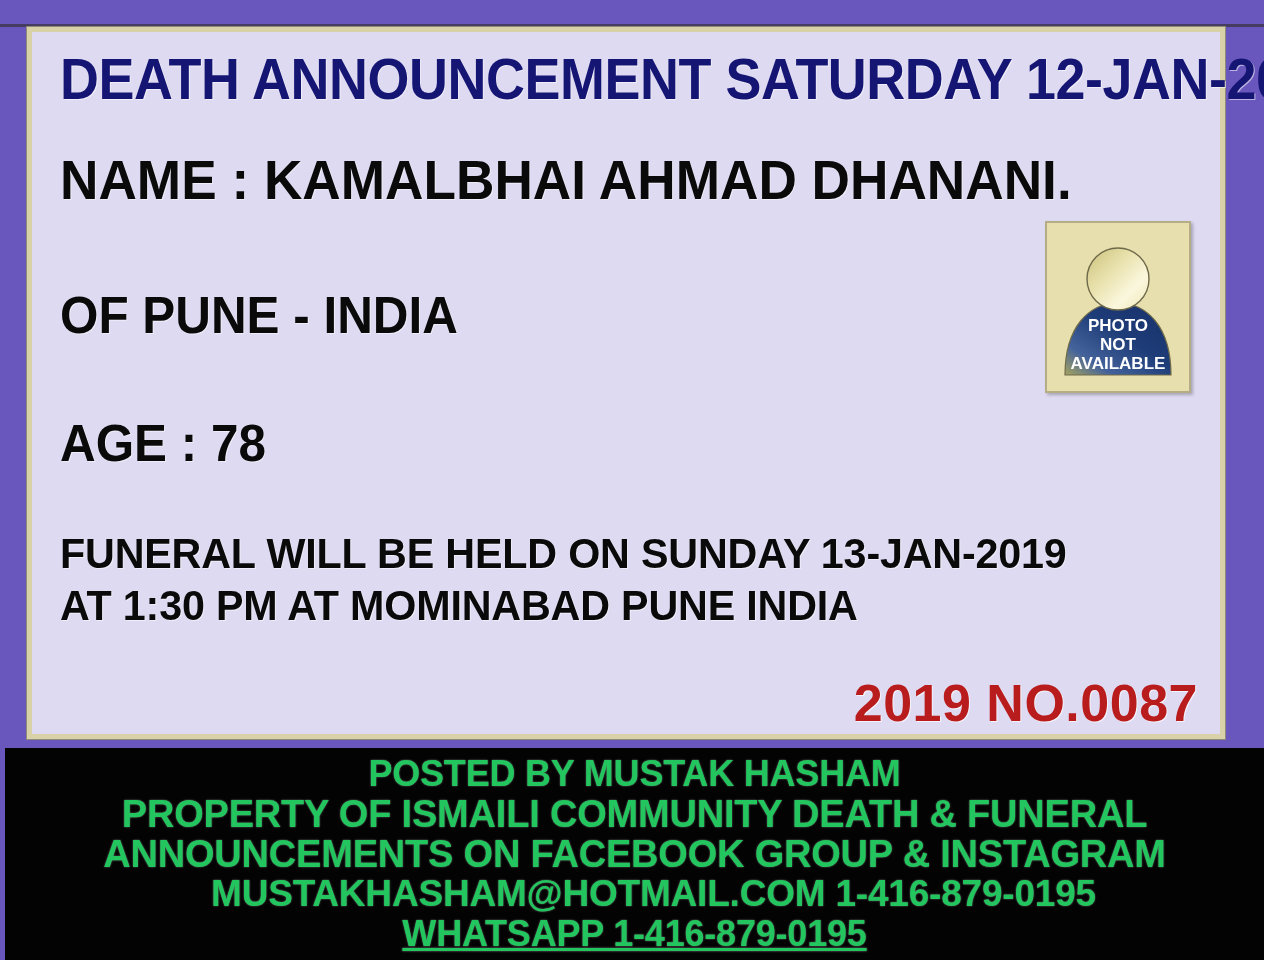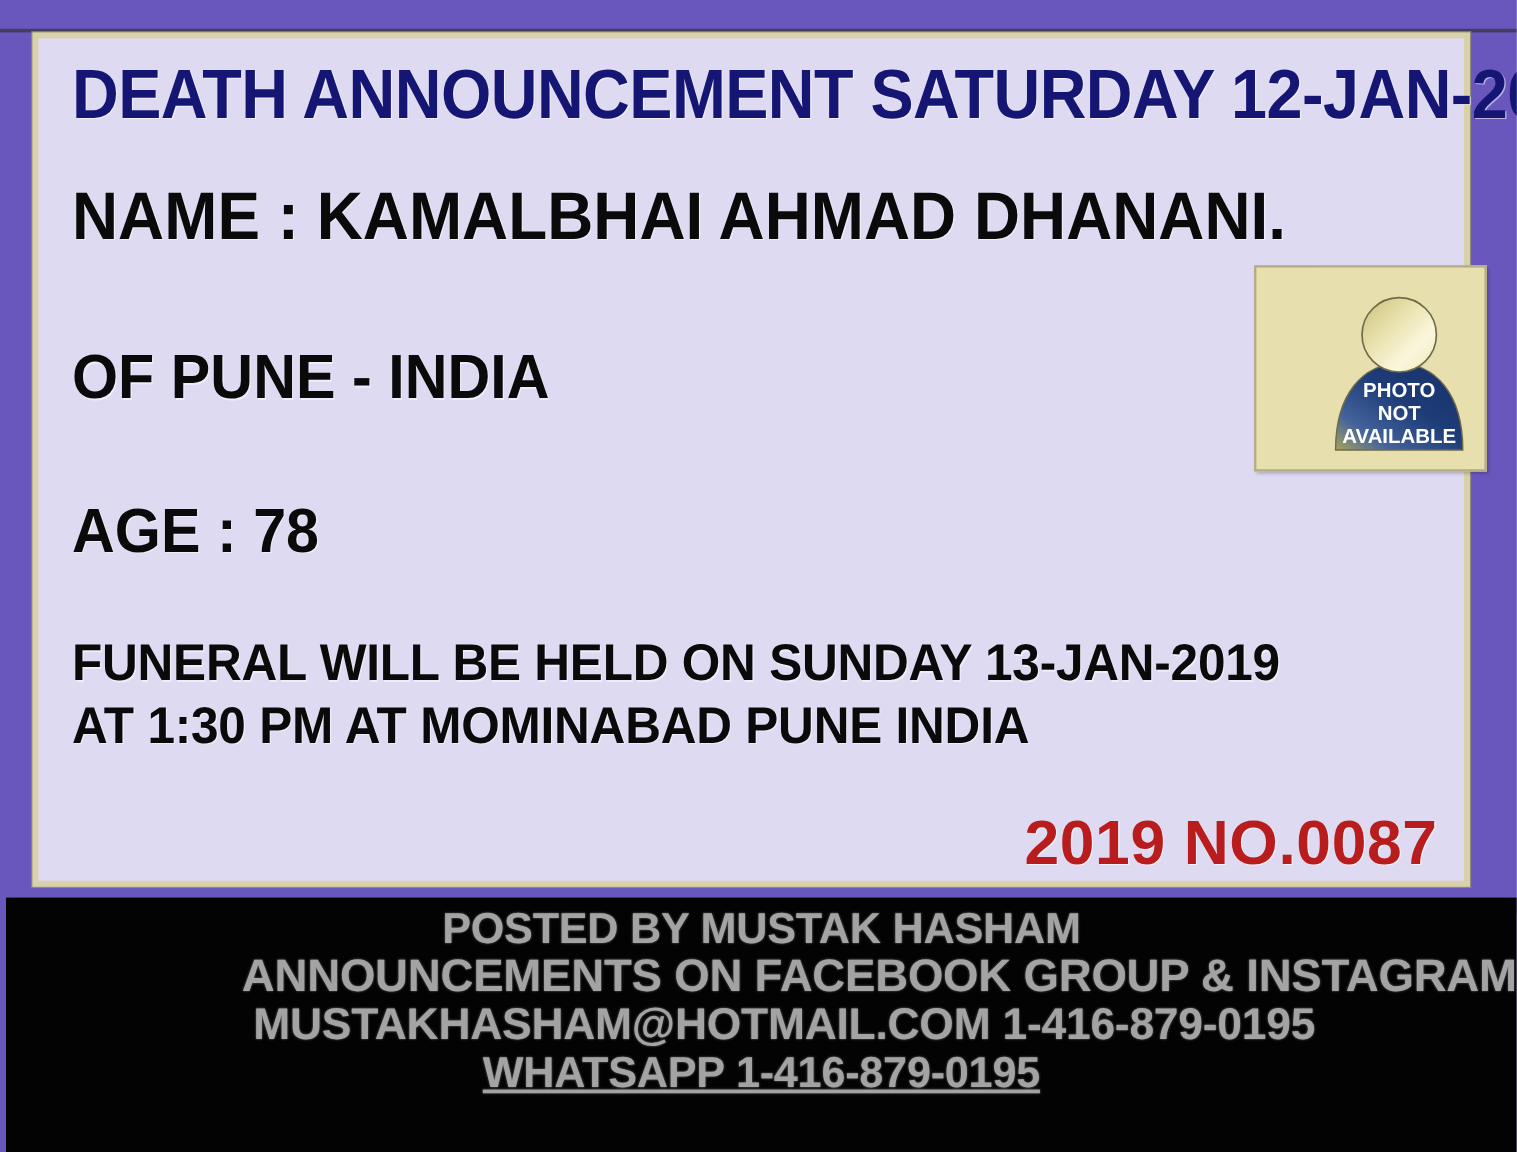--- a/index.html
+++ b/index.html
@@ -130,48 +130,47 @@
   .photo-box {
     position: absolute;
     left: 1013px;
     top: 189px;
     width: 142px;
     height: 168px;
     background: #E8DFAE;
     border: 2px solid #b4ad86;
     box-shadow: 2px 2px 3px rgba(0,0,0,.25);
     overflow: hidden;
-    padding-left: 48px;
   }
   .photo-svg { display: block; width: 100%; height: 100%; }
 
   
   .footer {
     position: absolute;
     left: 5px;
     top: 748px;
     width: 1259px;
     height: 212px;
     background: #030303;
     text-align: center;
-    color: #a3a3a3;
+    color: #22c55e;
     font-family: "Liberation Sans Narrow", "Liberation Sans", sans-serif;
     font-weight: 700;
     padding-top: 6px;
     box-sizing: border-box;
   }
   .footer .f-line {
     white-space: nowrap;
     line-height: 40px;
     letter-spacing: -0.2px;
     text-shadow: 0 0 2px rgba(255,255,255,.45);
   }
   .footer .f1 { font-size: 36px; }
   .footer .f2 { font-size: 38px; }
-  .footer .f3 { font-size: 38px; text-align: right; }
+  .footer .f3 { font-size: 38px; }
   .footer .f4 { font-size: 37px; margin-left: 38px; }
   .footer .f5 { font-size: 36px; text-decoration: underline; }
 </style>
 </head>
 <body>
 
 <div class="canvas">
 
   <div class="frame"></div>
   <div class="top-rule"></div>
@@ -221,18 +220,19 @@
           <text x="71" y="127" text-anchor="middle" font-family="Liberation Sans, sans-serif" font-weight="bold" font-size="17" fill="#ffffff">NOT</text>
           <text x="71" y="146" text-anchor="middle" font-family="Liberation Sans, sans-serif" font-weight="bold" font-size="17" fill="#ffffff">AVAILABLE</text>
         </svg>
       </div>
 
     </div>
   </div>
 
   <div class="footer">
     <div class="f-line f1">POSTED BY MUSTAK HASHAM</div>
+    <div class="f-line f2">PROPERTY OF ISMAILI COMMUNITY DEATH &amp; FUNERAL</div>
     <div class="f-line f3">ANNOUNCEMENTS ON FACEBOOK GROUP &amp; INSTAGRAM</div>
     <div class="f-line f4">MUSTAKHASHAM@HOTMAIL.COM 1-416-879-0195</div>
     <div class="f-line f5">WHATSAPP 1-416-879-0195</div>
   </div>
 
 </div>
 
 </body></html>

